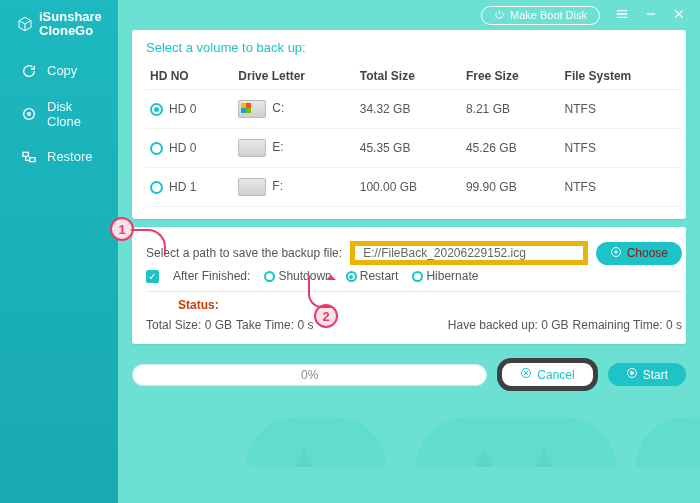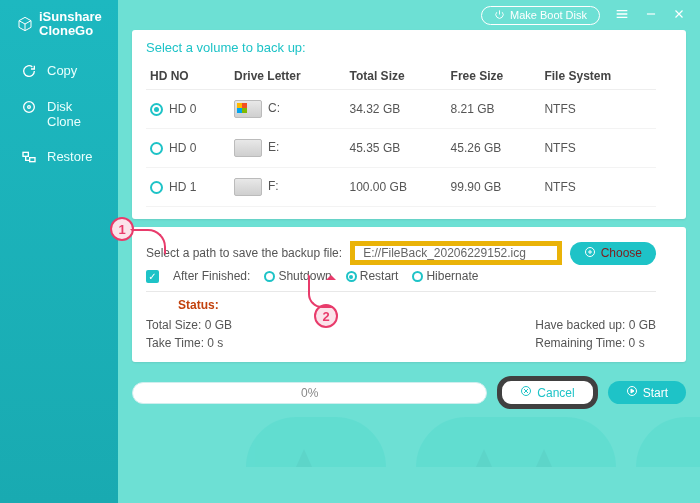--- a/index.html
+++ b/index.html
@@ -1,45 +1,45 @@
 <!DOCTYPE html>
 <html><head>
 <meta charset="utf-8">
 <style>
   * { box-sizing: border-box; margin: 0; padding: 0; font-family: "Segoe UI", Arial, sans-serif; }
   body { width: 700px; height: 503px; overflow: hidden; background: #6de0d4; position: relative; }
   .app { display: flex; width: 100%; height: 100%; }
   .sidebar { width: 118px; background: linear-gradient(180deg, #1db8c0 0%, #19aab1 100%); color: #fff; display: flex; flex-direction: column; padding-top: 6px; padding-left: 7px; }
   .logo { display: flex; align-items: center; gap: 6px; padding: 4px 10px 14px 10px; }
   .logo-text { font-size: 13px; font-weight: 600; line-height: 1.1; }
-  .nav-item { display: flex; gap: 10px; padding: 10px 14px; font-size: 13px; cursor: pointer; color: #e9fffd; }
+  .nav-item { display: flex; align-items: center; gap: 10px; padding: 10px 14px; font-size: 13px; cursor: pointer; color: #e9fffd; }
   .nav-item.active { background: rgba(0,0,0,0.18); font-weight: 600; }
   .nav-icon { width: 16px; height: 16px; display: inline-flex; align-items: center; justify-content: center; }
   .main { flex: 1; position: relative; background: #6de0d4; }
   .titlebar { height: 30px; display: flex; justify-content: flex-end; align-items: center; gap: 14px; padding: 0 14px; color: #fff; }
   .boot-btn { border: 1px solid #fff; border-radius: 12px; padding: 2px 12px; font-size: 11px; display: flex; align-items: center; gap: 5px; cursor: pointer; color: #fff; }
   .tb-icon { cursor: pointer; font-size: 14px; }
-  .panel { background: #fff; margin: 0 14px 8px 14px; border-radius: 3px; padding: 10px 30px 12px 14px; font-size: 12px; color: #555; box-shadow: 0 1px 2px rgba(0,0,0,0.08); }
+  .panel { background: #fff; margin: 0 14px 8px 14px; border-radius: 3px; padding: 10px 4px 12px 14px; font-size: 12px; color: #555; box-shadow: 0 1px 2px rgba(0,0,0,0.08); }
   .panel-title { color: #1ec3c7; font-size: 13px; margin-bottom: 8px; }
   table { width: 100%; border-collapse: collapse; font-size: 12px; }
   th { text-align: left; color: #444; font-weight: 600; padding: 6px 4px; border-bottom: 1px solid #eee; }
   td { padding: 10px 4px; border-bottom: 1px solid #f3f3f3; color: #555; vertical-align: middle; }
   .radio { width: 13px; height: 13px; border: 2px solid #1ec3c7; border-radius: 50%; display: inline-block; vertical-align: middle; margin-right: 6px; position: relative; }
   .radio.checked::after { content: ""; position: absolute; inset: 2px; background: #1ec3c7; border-radius: 50%; }
   .drive-img { width: 28px; height: 18px; background: linear-gradient(180deg,#e8e8e8,#cfcfcf); border: 1px solid #bbb; border-radius: 2px; display: inline-block; vertical-align: middle; margin-right: 6px; position: relative; }
   .drive-img.os::before { content:""; position:absolute; left:2px; top:2px; width:10px; height:10px; background: conic-gradient(#f25022 0 25%, #7fba00 0 50%, #00a4ef 0 75%, #ffb900 0 100%); }
   .panel2 { position: relative; }
   .row { display: flex; align-items: center; gap: 8px; margin: 4px 0; }
   .path-input { flex: 1; border: 5px solid #eab308; height: 24px; padding: 0 8px; font-size: 12px; color: #666; background: #fff; }
   .choose-btn { background: #1ec3c7; color: #7f1d1d; border-radius: 14px; padding: 4px 14px; font-size: 12px; display: flex; align-items: center; gap: 5px; cursor: pointer; }
   .checkbox { width: 13px; height: 13px; background: #1ec3c7; display: inline-flex; align-items: center; justify-content: center; color: #fff; font-size: 10px; border-radius: 2px; }
   .small-radio { width: 11px; height: 11px; border: 2px solid #1ec3c7; border-radius: 50%; display: inline-block; position: relative; margin-right: 3px; vertical-align: middle;}
   .small-radio.checked::after { content:""; position:absolute; inset:1.5px; background:#1ec3c7; border-radius:50%; }
   .status-grid { display: flex; gap: 60px; margin-top: 6px; font-size: 12px; color: #555; }
-  .status-col { display: flex; flex-direction: column; gap: 4px; }
+  .status-col { display: flex; flex-direction: row; gap: 4px; }
   .hr { height:1px; background:#e8e8e8; margin: 8px 0 6px 0; }
   .bottom { display:flex; align-items:center; gap:10px; padding: 6px 14px 10px 14px; }
   .progress { flex:1; height: 22px; border: 1px solid #cfeeee; background:#fff; border-radius: 12px; display:flex; align-items:center; justify-content:center; color:#888; font-size:12px; }
   .pill { border-radius: 14px; padding: 4px 18px; font-size: 12px; display:flex; align-items:center; gap:5px; cursor:pointer; }
   .pill.cancel { border: 5px solid #404040; color: #1ec3c7; background:#fff; }
   .pill.start { background: #1ec3c7; color: #fff; }
   .callout { position:absolute; width:24px; height:24px; border:2px solid #e83b6b; background:#fbe3ea; color:#e83b6b; border-radius:50%; display:flex; align-items:center; justify-content:center; font-weight:700; font-size:13px; z-index:5; }
   .callout::after { content:""; position:absolute; width:32px; height:22px; border: 2px solid transparent; border-top-color:#e83b6b; border-right-color:#e83b6b; right:-34px; top:10px; border-radius: 0 18px 0 0; }
   .callout.c2::after { left:-8px; top:-32px; right:auto; width:22px; height:30px; border:2px solid transparent; border-left-color:#e83b6b; border-bottom-color:#e83b6b; border-radius: 0 0 0 14px; }
   .callout.c2::before { content:""; position:absolute; top:-36px; left:10px; border:5px solid transparent; border-bottom-color:#e83b6b; }

